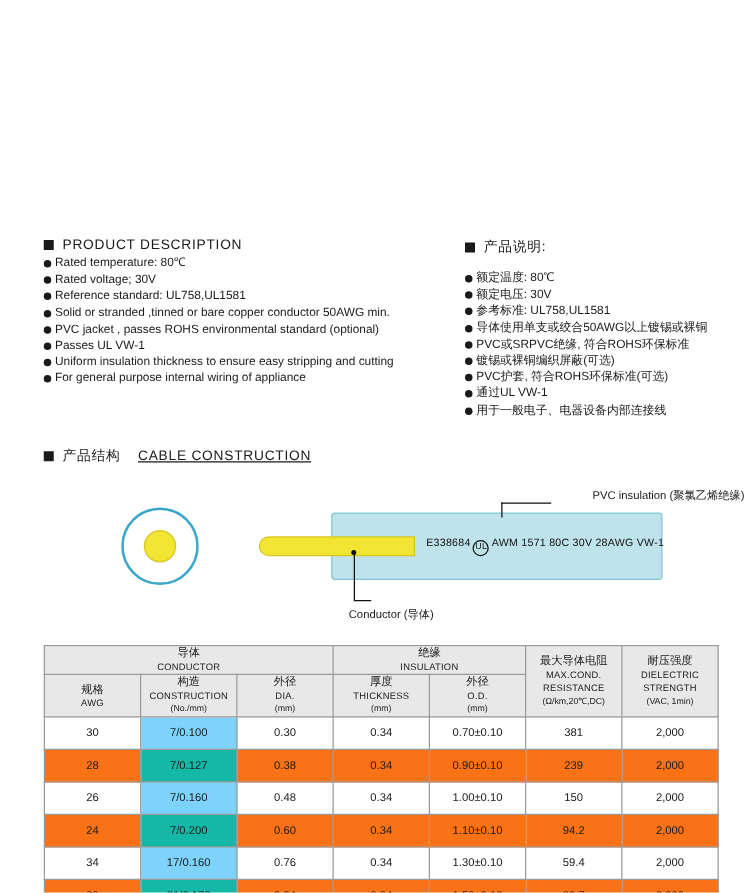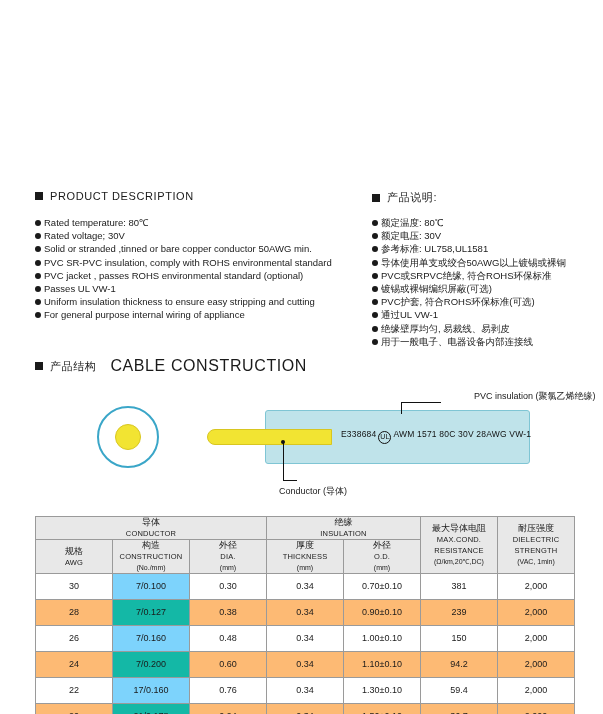--- a/index.html
+++ b/index.html
@@ -31,21 +31,21 @@
     letter-spacing: 0.6px;
   }
   .sec-head .sq {
     width: 8px;
     height: 8px;
     background: #1a1a1a;
     margin-right: 7px;
     flex: none;
   }
   .sec-head .t1 { font-size: 11px; }
-  .sec-head .t2 { font-size: 16px; margin-left: 14px; }
+  .sec-head .t2 { font-size: 11px; margin-left: 14px; text-decoration: underline; }
 
   #desc-head { left: 35px; top: 190px; }
   #desc-head-cn { left: 372px; top: 190px; }
   #constr-head { left: 35px; top: 357px; }
 
   
   .blist {
     position: absolute;
     font-size: 9.5px;
     line-height: 13.2px;
@@ -57,21 +57,21 @@
   }
   .blist .dot {
     width: 6px;
     height: 6px;
     border-radius: 50%;
     background: #1a1a1a;
     margin-top: 4px;
     margin-right: 3px;
     flex: none;
   }
-  #desc-list { left: 35px; top: 216px; }
+  #desc-list { left: 35px; top: 204px; }
   #desc-list-cn { left: 372px; top: 216px; font-size: 9.5px; }
 
   
   #cable-wrap {
     position: absolute;
     left: 35px;
     top: 388px;
     width: 540px;
     height: 110px;
   }
@@ -190,21 +190,21 @@
   #spec-table thead th {
     background: #e8e8e8;
     font-size: 8.5px;
     height: 22px;
   }
   #spec-table thead tr.r2 th { height: 30px; }
   .cn { font-size: 9px; }
   .en { font-size: 7.5px; letter-spacing: 0.2px; }
   .sub { font-size: 7px; }
   td.hl { background: #7dd3fc; }
-  tbody tr.alt td { background: #fdba74; }
+  tbody tr.alt td { background: #f97316; }
   tbody tr.alt td.hl { background: #14b8a6; }
   .col-awg { width: 46px; }
   .col-constr { width: 92px; }
   .col-dia { width: 62px; }
   .col-thk { width: 66px; }
   .col-od { width: 96px; }
 </style>
 </head>
 <body>
 
@@ -224,28 +224,28 @@
     <div class="row">
         <span class="dot"></span>
         <span>Rated temperature: 80℃</span>
       </div>
     <div class="row">
         <span class="dot"></span>
         <span>Rated voltage; 30V</span>
       </div>
     <div class="row">
         <span class="dot"></span>
+        <span>Reference standard: UL758,UL1581</span>
+      </div>
+    <div class="row">
+        <span class="dot"></span>
         <span>Solid or stranded ,tinned or bare copper conductor 50AWG min.</span>
       </div>
     <div class="row">
         <span class="dot"></span>
-        <span>PVC SR-PVC insulation, comply with ROHS environmental standard</span>
-      </div>
-    <div class="row">
-        <span class="dot"></span>
         <span>PVC jacket , passes ROHS environmental standard (optional)</span>
       </div>
     <div class="row">
         <span class="dot"></span>
         <span>Passes UL  VW-1</span>
       </div>
     <div class="row">
         <span class="dot"></span>
         <span>Uniform insulation thickness to ensure easy stripping and cutting</span>
       </div>
@@ -280,24 +280,20 @@
         <span class="dot"></span>
         <span>镀锡或裸铜编织屏蔽(可选)</span>
       </div>
     <div class="row">
         <span class="dot"></span>
         <span>PVC护套, 符合ROHS环保标准(可选)</span>
       </div>
     <div class="row">
         <span class="dot"></span>
         <span>通过UL  VW-1</span>
-      </div>
-    <div class="row">
-        <span class="dot"></span>
-        <span>绝缘壁厚均匀, 易裁线、易剥皮</span>
       </div>
     <div class="row">
         <span class="dot"></span>
         <span>用于一般电子、电器设备内部连接线</span>
       </div>
   </div>
 
   <div class="sec-head" id="constr-head">
     <span class="sq"></span>
     <span class="t1">产品结构</span>
@@ -408,21 +404,21 @@
       <tr class="alt">
         <td>24</td>
         <td class="hl">7/0.200</td>
         <td>0.60</td>
         <td>0.34</td>
         <td>1.10±0.10</td>
         <td>94.2</td>
         <td>2,000</td>
       </tr>
       <tr>
-        <td>22</td>
+        <td>34</td>
         <td class="hl">17/0.160</td>
         <td>0.76</td>
         <td>0.34</td>
         <td>1.30±0.10</td>
         <td>59.4</td>
         <td>2,000</td>
       </tr>
       <tr class="alt">
         <td>20</td>
         <td class="hl">21/0.178</td>

